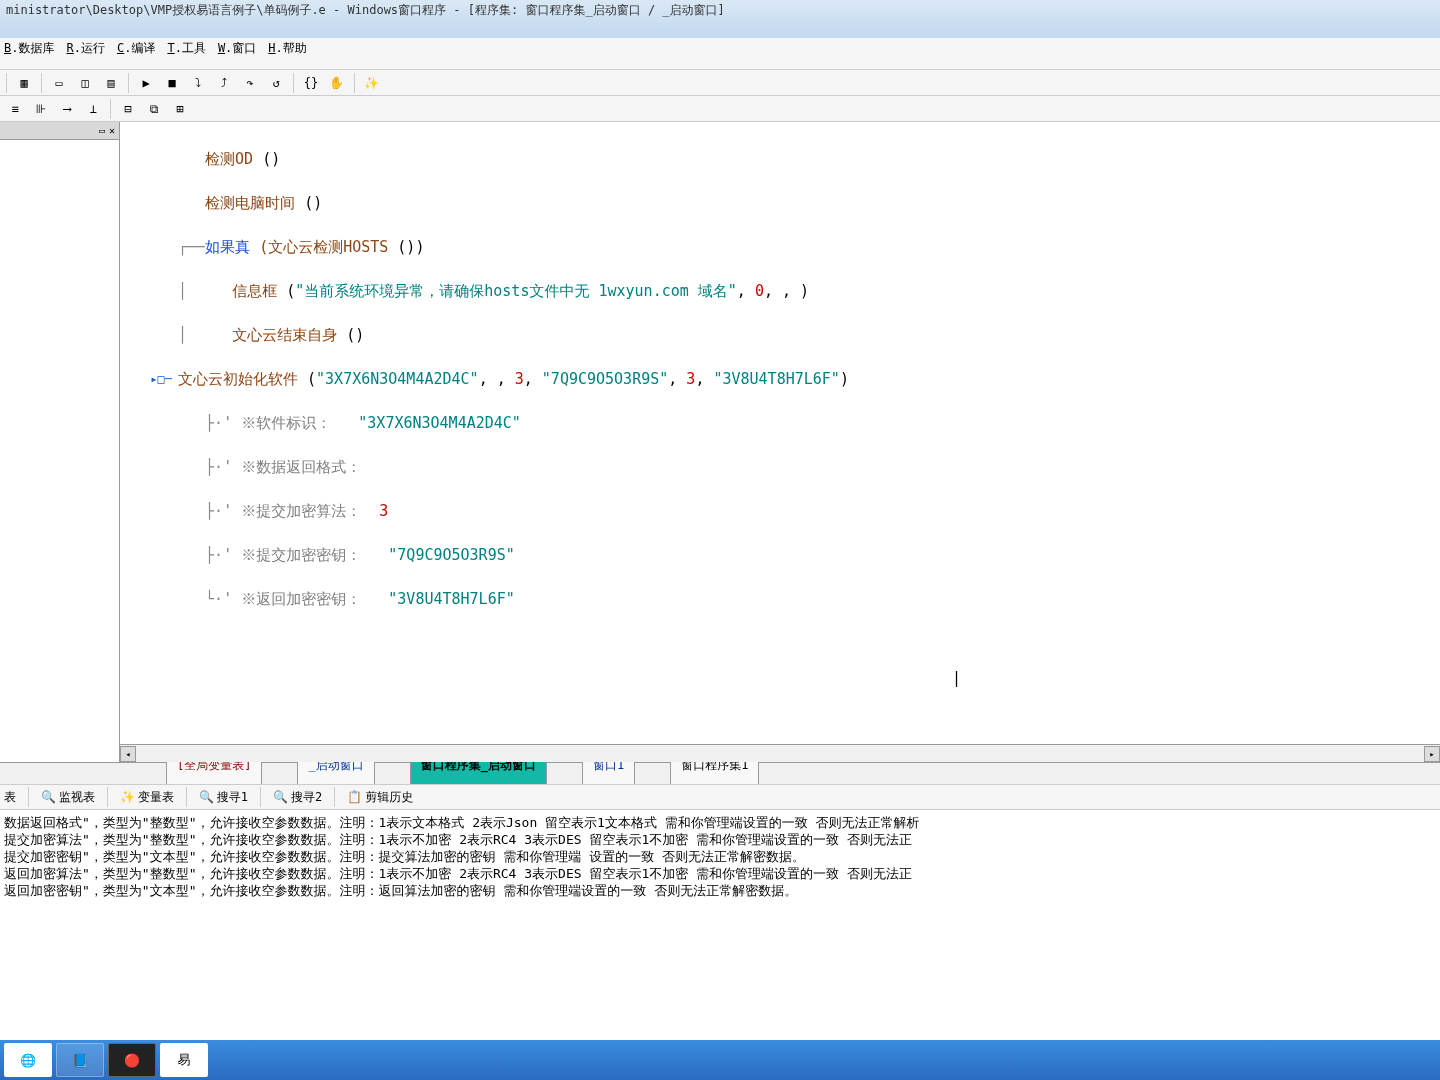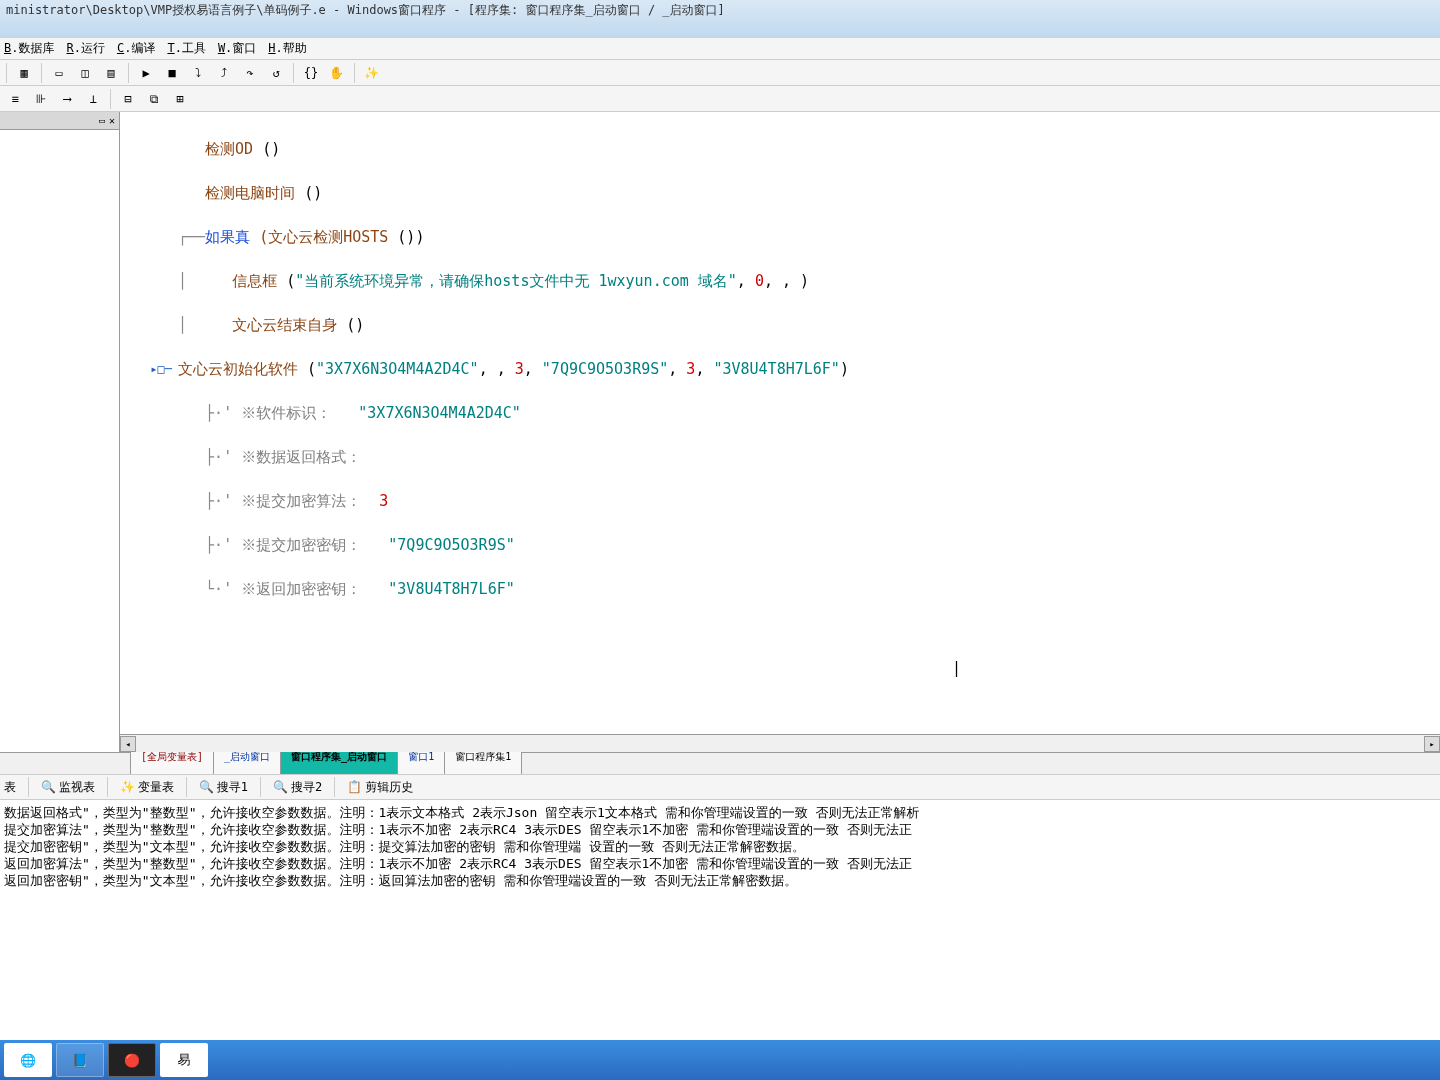--- a/index.html
+++ b/index.html
@@ -1,18 +1,18 @@
 <!DOCTYPE html>
 <html><head>
 <meta charset="utf-8">
 <style>
 * { margin: 0; padding: 0; box-sizing: border-box; font-family: "SimSun", "宋体", monospace; }
 body { background: #fff; font-size: 13px; overflow: hidden; width: 1440px; height: 1080px; }
 .titlebar { background: linear-gradient(#dae8f5,#c0d8ef); height: 38px; padding: 2px 6px; color: #333; font-size: 12px; white-space: nowrap; overflow: hidden; }
-.menubar { background: #f5f5f5; height: 22px; border-bottom: 1px solid #ccc; padding: 2px 4px; display: flex; gap: 12px; }
+.menubar { background: #f5f5f5; height: 32px; border-bottom: 1px solid #ccc; padding: 2px 4px; display: flex; gap: 12px; }
 .menubar span { cursor: pointer; font-size: 12px; }
 .menubar span u { text-decoration: underline; }
 .toolbar1, .toolbar2 { background: #f5f5f5; height: 26px; border-bottom: 1px solid #ccc; display: flex; align-items: center; gap: 4px; padding: 0 4px; }
 .tbtn { width: 22px; height: 22px; border: 1px solid transparent; display: flex; align-items: center; justify-content: center; cursor: pointer; font-size: 12px; }
 .tsep { width: 1px; height: 20px; background: #ccc; margin: 0 2px; }
 .main-area { display: flex; height: 640px; }
 .sidebar { width: 120px; border-right: 1px solid #999; background: #fff; position: relative; }
 .sidebar-header { height: 18px; background: #d8d8d8; border-bottom: 1px solid #999; display: flex; justify-content: flex-end; align-items: center; padding: 0 2px; font-size: 10px; }
 .sidebar-close { cursor: pointer; padding: 0 2px; }
 .code-area { flex: 1; background: #fff; overflow: auto; position: relative; }
@@ -20,21 +20,21 @@
 .code-line { display: block; }
 .gutter { color: #888; display: inline-block; width: 50px; text-align: right; padding-right: 6px; vertical-align: top; font-size: 12px; }
 .tree-marker { color: #888; }
 .kw-brown { color: #8B4513; }
 .kw-blue { color: #1d4ed8; }
 .kw-teal { color: #008080; }
 .kw-red { color: #CC0000; }
 .kw-black { color: #000; }
 .kw-gray { color: #808080; }
 .tabbar { height: 22px; background: #f0f0f0; border-top: 1px solid #999; display: flex; align-items: flex-end; padding-left: 130px; }
-.tab { padding: 10px 10px; border: 1px solid #999; border-bottom: none; margin-right: -1px; background: #f8f8f8; cursor: pointer; font-size: 10px; border-radius: 4px 4px 0 0; }
+.tab { padding: 10px 10px; border: 1px solid #999; border-bottom: none; margin-right: -1px; background: #f8f8f8; cursor: pointer; font-size: 12px; border-radius: 4px 4px 0 0; margin-left: 36px; }
 .tab.active { background: #14b8a6; font-weight: bold; }
 .tab.special { color: #8B0000; }
 .tab.blue { color: #003399; }
 .bottom-toolbar { height: 26px; background: #f5f5f5; border-top: 1px solid #ccc; border-bottom: 1px solid #ccc; display: flex; align-items: center; gap: 10px; padding: 0 4px; font-size: 12px; }
 .btool { display: flex; align-items: center; gap: 3px; cursor: pointer; }
 .output { background: #fff; padding: 4px; font-size: 13px; line-height: 17px; font-family: "SimSun", monospace; height: 100px; overflow: hidden; }
 .taskbar { background: linear-gradient(#3a8de0,#2a6bc0); height: 40px; display: flex; align-items: center; gap: 4px; padding: 0 4px; position: absolute; bottom: 0; left: 0; right: 0; }
 .task-btn { width: 48px; height: 34px; background: rgba(255,255,255,0.15); border: 1px solid rgba(255,255,255,0.3); border-radius: 2px; display: flex; align-items: center; justify-content: center; cursor: pointer; }
 .hscroll { height: 18px; border-top: 1px solid #999; background: #f0f0f0; display: flex; align-items: center; }
 .hscroll-arrow { width: 16px; height: 16px; background: #ddd; border: 1px solid #999; text-align: center; font-size: 9px; line-height: 14px; }

